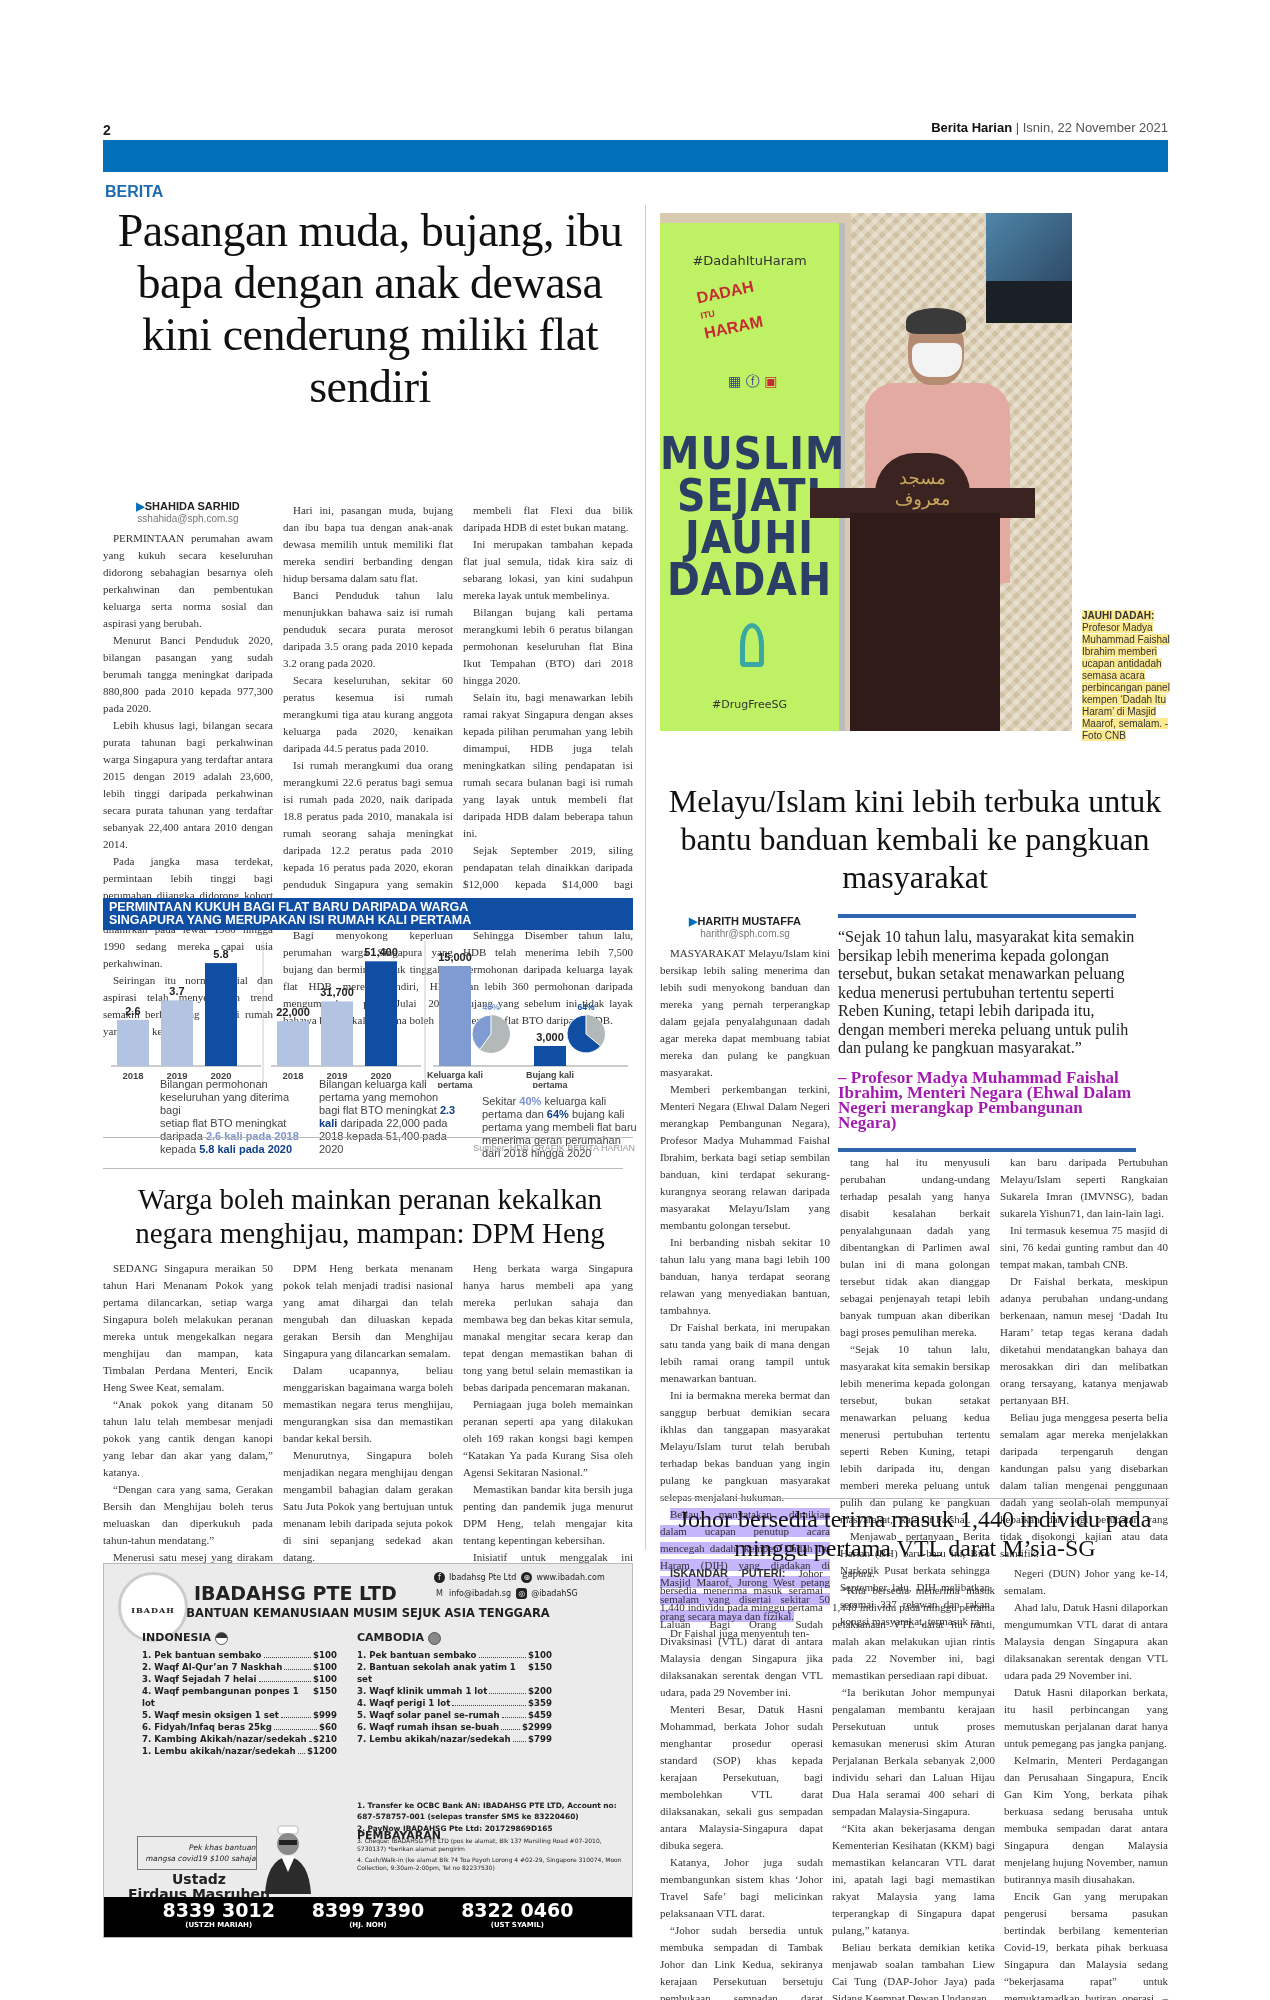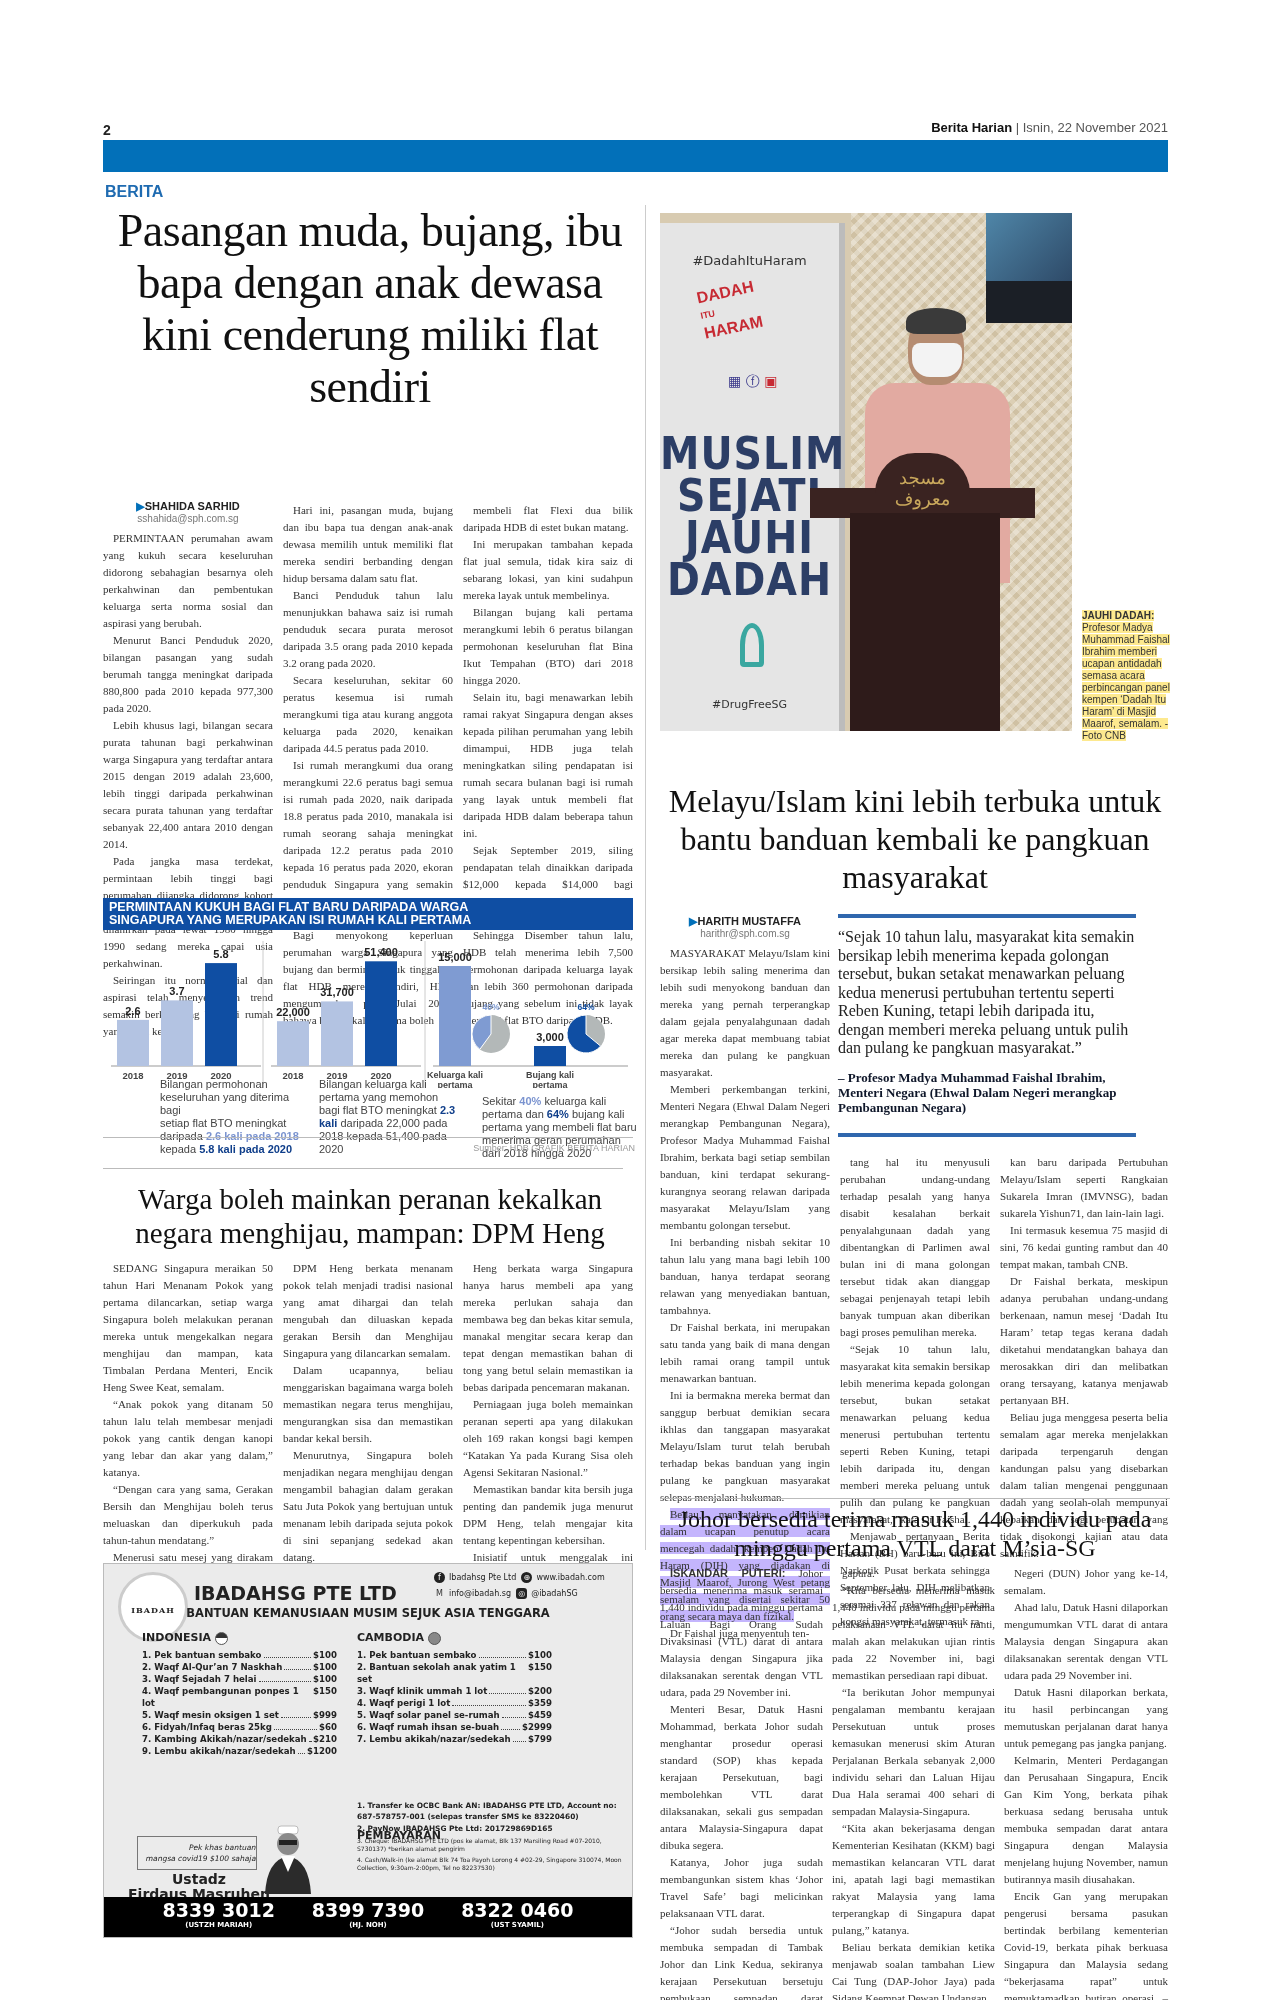--- a/index.html
+++ b/index.html
@@ -21,21 +21,21 @@
   
   .info-title { left: 103px; top: 898px; width: 530px; background: #0f4ea3; color: #fff; font: bold 12.5px "Liberation Sans", sans-serif; line-height: 13px; padding: 3px 6px; }
   .info-area { left: 103px; top: 936px; width: 530px; height: 152px; }
   .info-desc { font: 11px "Liberation Sans", sans-serif; line-height: 13px; color: #444; margin-left: 47px; }
   .info-desc .lb { color: #7a93cf; font-weight: bold; }
   .info-desc .db { color: #0f3e8a; font-weight: bold; }
   .source { right: 635px; top: 1143px; font: 9px "Liberation Sans", sans-serif; color: #999; }
   .headline2 { left: 105px; top: 1182px; width: 530px; text-align: center; font-size: 29px; line-height: 34px; color: #111; }
   
   .photo { left: 660px; top: 213px; width: 412px; height: 518px; background: #d8cbb1; overflow: hidden; }
-  .banner { left: 0; top: 10px; width: 185px; height: 508px; background: #e5e5e5; border-right: 6px solid #bcbcbc; }
+  .banner { left: 0; top: 10px; width: 185px; height: 508px; background: #bef264; border-right: 6px solid #bcbcbc; }
   .banner-tag { top: 30px; width: 100%; text-align: center; font: 13px "DejaVu Sans", sans-serif; color: #333; }
   .banner-logo { top: 60px; left: 40px; font: bold 16px "Liberation Sans", sans-serif; color: #c72a33; line-height: 18px; transform: rotate(-12deg); }
   .banner-big { top: 210px; width: 100%; text-align: center; font: bold 44px "DejaVu Sans Condensed", "DejaVu Sans", sans-serif; color: #2c3e66; line-height: 42px; letter-spacing: 1px; }
   .banner-foot { top: 475px; width: 100%; text-align: center; font: 11px "DejaVu Sans", sans-serif; color: #333; }
   .zigzag { left: 191px; top: 0; width: 221px; height: 518px; background-color: #dccfb5; background-image: repeating-linear-gradient(135deg, rgba(255,255,255,.35) 0 5px, transparent 5px 10px), repeating-linear-gradient(45deg, rgba(170,150,110,.25) 0 5px, transparent 5px 10px); }
   .screen { left: 326px; top: 0; width: 86px; height: 110px; background: #1b1f26; }
   .screen-in { left: 0; top: 0; width: 86px; height: 68px; background: linear-gradient(135deg,#4f86a8,#2e4a68); }
   .person-head { left: 248px; top: 100px; width: 56px; height: 72px; background: #b58c71; border-radius: 45% 45% 40% 40%; }
   .person-hair { left: 246px; top: 95px; width: 60px; height: 26px; background: #3a3a3a; border-radius: 50% 50% 20% 20%; }
   .mask { left: 252px; top: 130px; width: 50px; height: 34px; background: #f3f3f3; border-radius: 8px 8px 18px 18px; }
@@ -43,21 +43,21 @@
   .podium-top { left: 150px; top: 275px; width: 225px; height: 30px; background: #3a2321; }
   .podium { left: 190px; top: 300px; width: 150px; height: 218px; background: #2e1b1a; }
   .podium-plate { left: 215px; top: 240px; width: 95px; height: 60px; background: #3a2321; border-radius: 40px 40px 0 0; color: #c9a85c; font: 18px "DejaVu Serif", serif; text-align: center; padding-top: 14px; }
   .caption { left: 1082px; top: 610px; width: 90px; font: 10px "Liberation Sans", sans-serif; line-height: 12px; color: #333; }
   .caption span { background: #fde98f; }
   .caption b { font-weight: bold; }
   .headline3 { left: 660px; top: 782px; width: 510px; text-align: center; font-size: 32px; line-height: 38px; color: #111; }
   .quote-box { left: 838px; top: 914px; width: 298px; }
   .qbar { height: 4px; background: #2f67ad; }
   .quote { font-size: 16px; line-height: 18.5px; color: #222; margin-top: 10px; }
-  .qattr { font-size: 13px; font-weight: bold; line-height: 15px; margin-top: 12px; color: #0f172a; }
+  .qattr { font-size: 17px; font-weight: bold; line-height: 15px; margin-top: 12px; color: #a21caf; }
   .hl { background: #c4b5fd; }
   .headline4 { left: 660px; top: 1505px; width: 510px; text-align: center; font-size: 24px; line-height: 29px; color: #111; }
   
   .ad { left: 103px; top: 1563px; width: 530px; height: 375px; background: #ebebeb; border: 1px solid #bbb; font-family: "DejaVu Sans", sans-serif; color: #222; }
   .ad-logo { left: 14px; top: 8px; width: 70px; height: 70px; border-radius: 50%; background: #fff; border: 3px solid #ccc; font: bold 8px "DejaVu Serif", serif; text-align: center; line-height: 70px; letter-spacing: 1px; }
   .ad-name { left: 90px; top: 18px; font: bold 19px "DejaVu Sans", sans-serif; }
   .ad-contacts { left: 330px; top: 6px; font-size: 8px; line-height: 16px; }
   .ad-contacts .ic { display: inline-block; width: 11px; height: 11px; border-radius: 50%; background: #222; color: #fff; font-size: 8px; text-align: center; line-height: 11px; margin-right: 4px; vertical-align: middle; }
   .ad-sub { left: 0; top: 42px; width: 100%; text-align: center; font: bold 11.5px "DejaVu Sans", sans-serif; }
   .ad-country { font: bold 11px "DejaVu Sans", sans-serif; }
@@ -323,21 +323,21 @@
         <span>6. Fidyah/Infaq beras 25kg</span>
         <span class="dots"></span>
         <span>$60</span>
       </div>
       <div>
         <span>7. Kambing Akikah/nazar/sedekah</span>
         <span class="dots"></span>
         <span>$210</span>
       </div>
       <div>
-        <span>9. Lembu akikah/nazar/sedekah</span>
+        <span>1. Lembu akikah/nazar/sedekah</span>
         <span class="dots"></span>
         <span>$1200</span>
       </div>
     </div>
   <div class="abs ad-country" style="left:253px; top:67px;">
     <span>CAMBODIA</span>
     <span style="display:inline-block;width:13px;height:13px;border-radius:50%;background:#888;border:1px solid #555;vertical-align:middle;"></span>
   </div>
   <div class="abs ad-list" id="ad-cam" style="left:253px; top:85px; width:195px;">
       <div>

